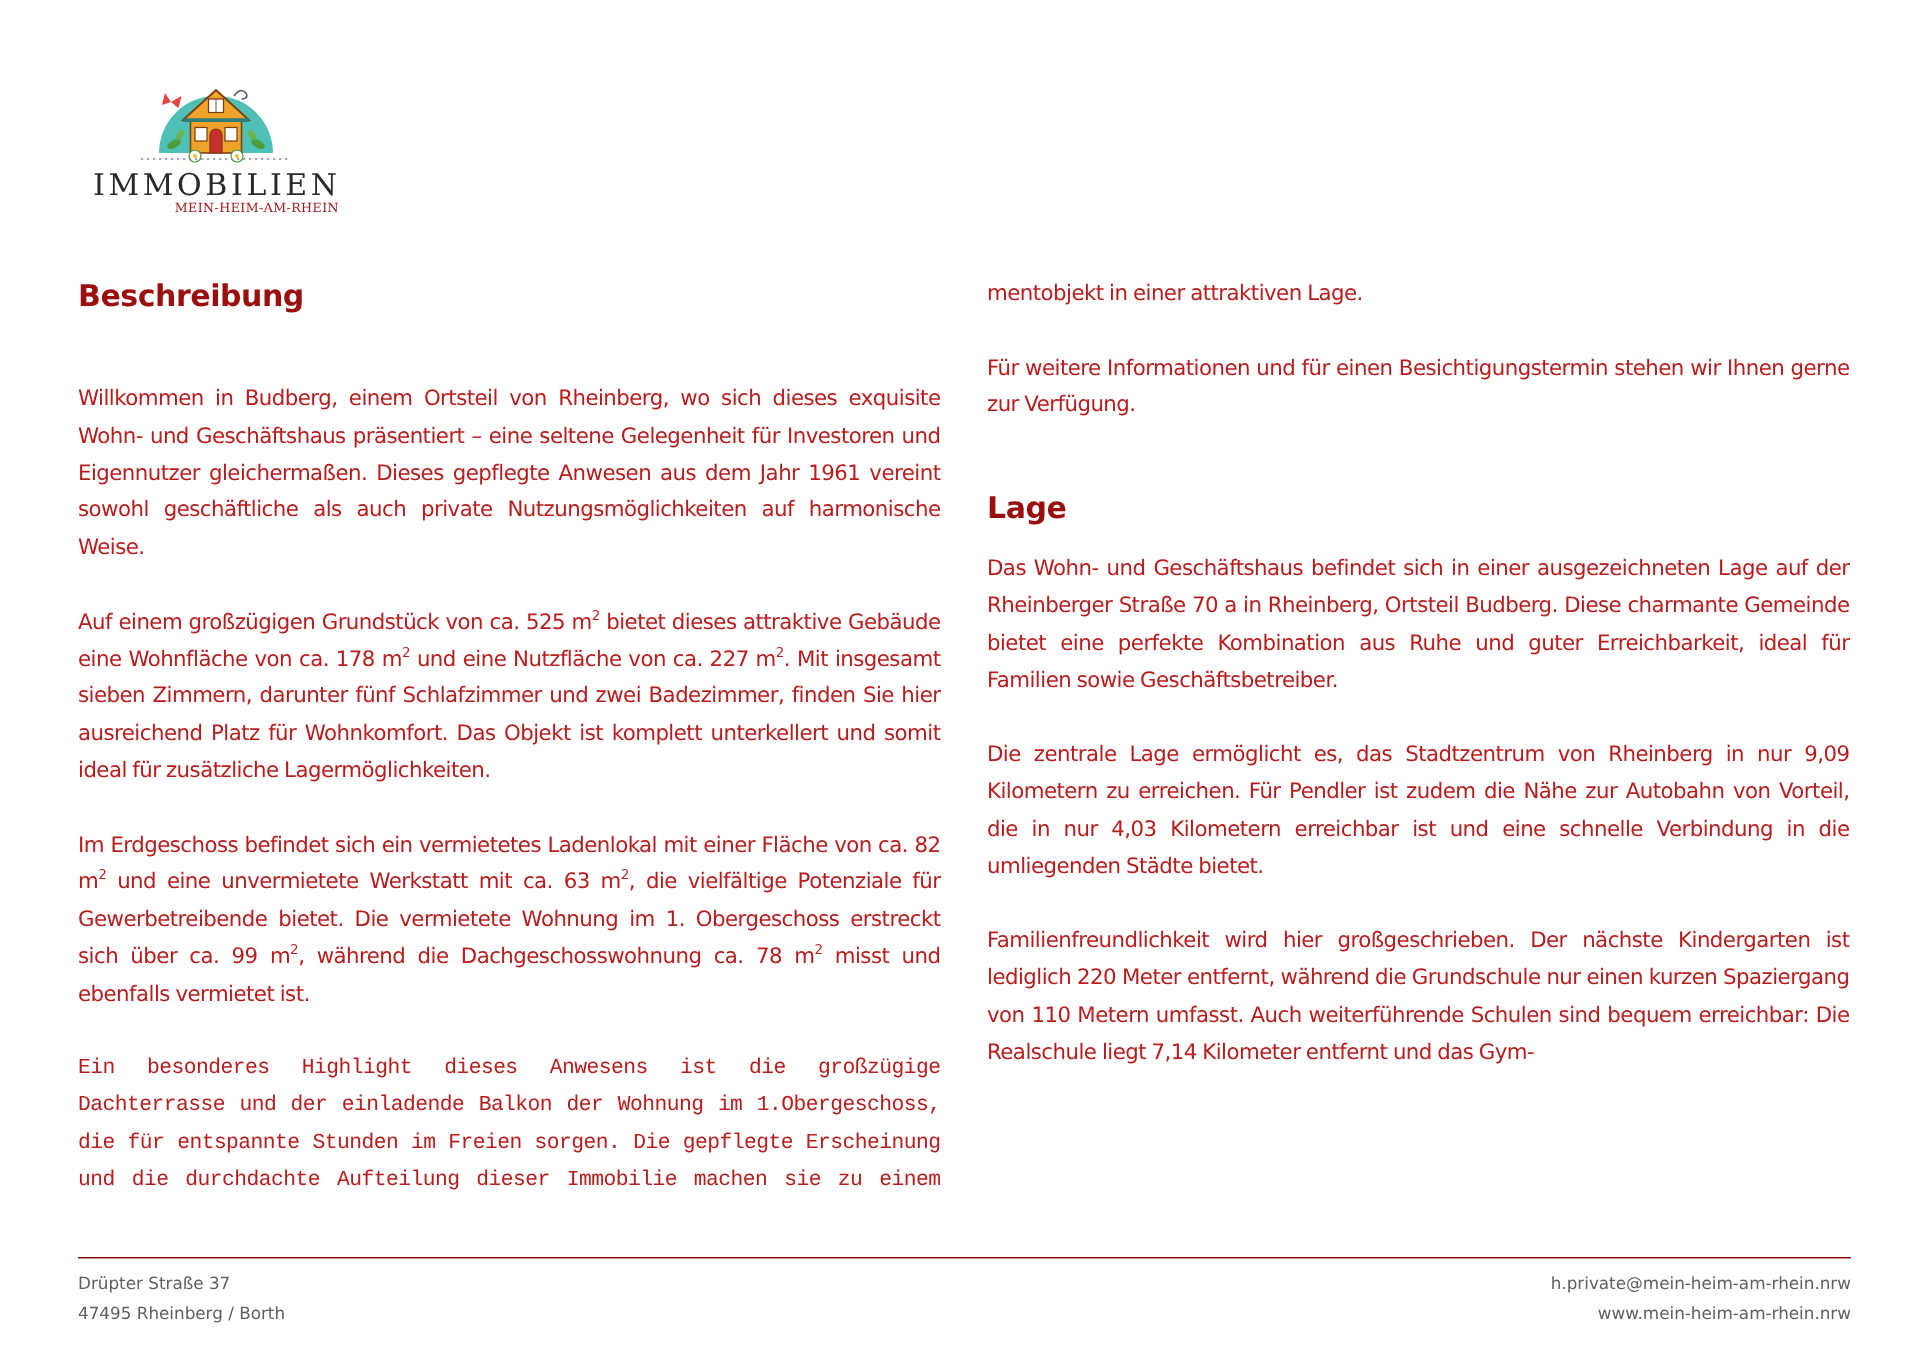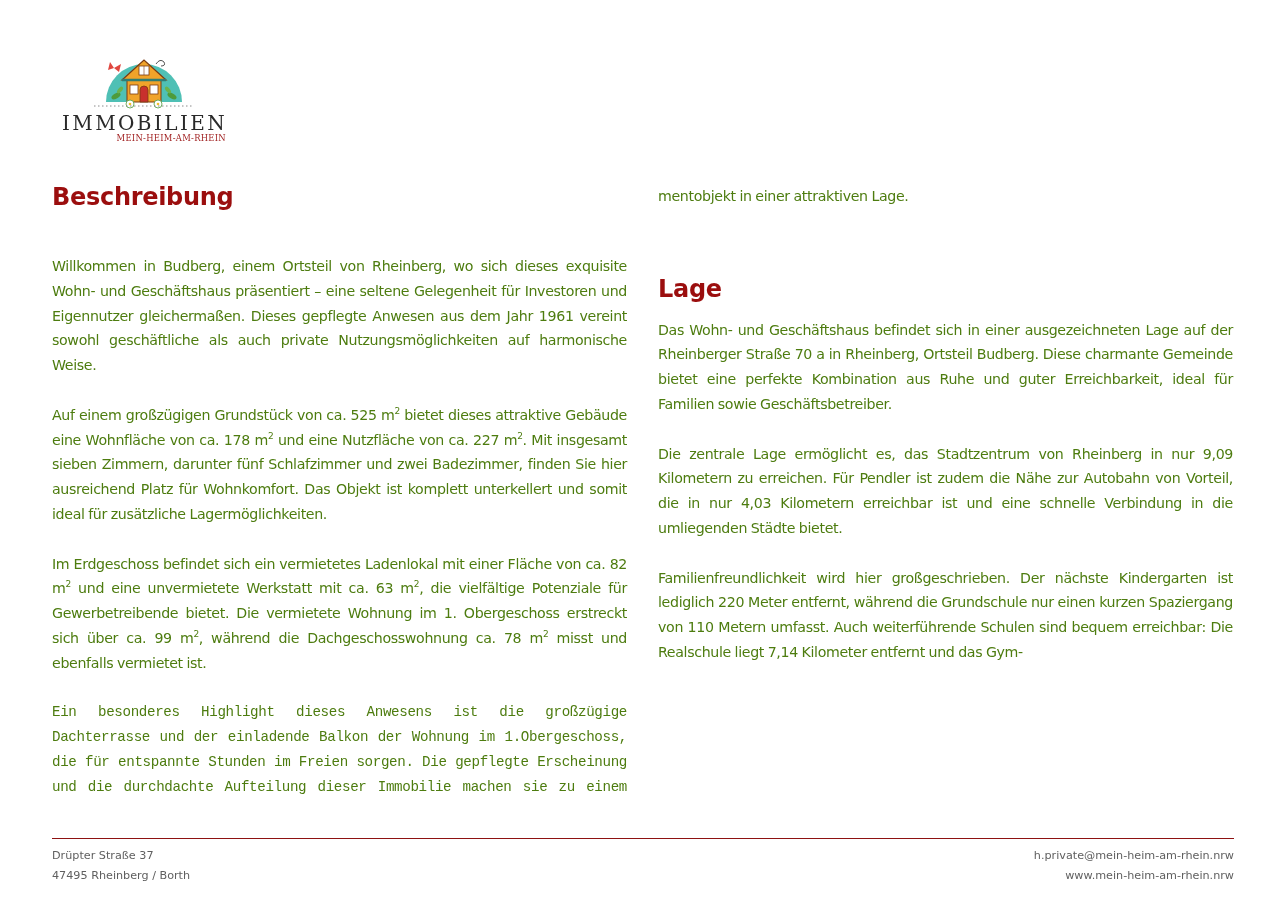--- a/index.html
+++ b/index.html
@@ -55,31 +55,31 @@
       position: absolute;
       top: 180px;
       width: 575px;
     }
     .col-left { left: 52px; }
     .col-right { left: 658px; }
     h2 {
       margin: 0;
       font-family: "DejaVu Sans", sans-serif;
       font-weight: bold;
-      font-size: 24px;
+      font-size: 20px;
       color: #9b0e0e;
       line-height: 34px;
       letter-spacing: -0.3px;
     }
     p {
       margin: 0;
       font-size: 14.2px;
       line-height: 24.8px;
       text-align: justify;
-      color: #4d7c0f;
+      color: #b91c1c;
       letter-spacing: -0.35px;
       word-spacing: -0.5px;
     }
     p sup {
       font-size: 9px;
       line-height: 0;
       vertical-align: 6px;
     }
     .gap { height: 24.8px; }
     .footer-line {
@@ -157,20 +157,21 @@
   <p><span>Auf einem großzügigen Grundstück von ca. 525 m</span><sup>2</sup><span> bietet dieses attraktive Gebäude eine Wohnfläche von ca. 178 m</span><sup>2</sup><span> und eine Nutzfläche von ca. 227 m</span><sup>2</sup><span>. Mit insgesamt sieben Zimmern, darunter fünf Schlafzimmer und zwei Badezimmer, finden Sie hier ausreichend Platz für Wohnkomfort. Das Objekt ist komplett unterkellert und somit ideal für zusätzliche Lagermöglichkeiten.</span></p>
   <div class="gap"></div>
   <p><span>Im Erdgeschoss befindet sich ein vermietetes Ladenlokal mit einer Fläche von ca. 82 m</span><sup>2</sup><span> und eine unvermietete Werkstatt mit ca. 63 m</span><sup>2</sup><span>, die vielfältige Potenziale für Gewerbetreibende bietet. Die vermietete Wohnung im 1. Obergeschoss erstreckt sich über ca. 99 m</span><sup>2</sup><span>, während die Dachgeschosswohnung ca. 78 m</span><sup>2</sup><span> misst und ebenfalls vermietet ist.</span></p>
   <div class="gap"></div>
   <p style="height: 99px; overflow: hidden; text-align-last: justify; font-family: Liberation Mono, monospace;">Ein besonderes Highlight dieses Anwesens ist die großzügige Dachterrasse und der einladende Balkon der Wohnung im 1.Obergeschoss, die für entspannte Stunden im Freien sorgen. Die gepflegte Erscheinung und die durchdachte Aufteilung dieser Immobilie machen sie zu einem begehrten Invest-</p>
 </div>
 
 <div class="col col-right" style="top:184px;">
   <p>mentobjekt in einer attraktiven Lage.</p>
   <div class="gap"></div>
+  <p>Für weitere Informationen und für einen Besichtigungstermin stehen wir Ihnen gerne zur Verfügung.</p>
   <div style="height:38px"></div>
   <h2>Lage</h2>
   <div style="height:12px"></div>
   <p>Das Wohn- und Geschäftshaus befindet sich in einer ausgezeichneten Lage auf der Rheinberger Straße 70 a in Rheinberg, Ortsteil Budberg. Diese charmante Gemeinde bietet eine perfekte Kombination aus Ruhe und guter Erreichbarkeit, ideal für Familien sowie Geschäftsbetreiber.</p>
   <div class="gap"></div>
   <p>Die zentrale Lage ermöglicht es, das Stadtzentrum von Rheinberg in nur 9,09 Kilometern zu erreichen. Für Pendler ist zudem die Nähe zur Autobahn von Vorteil, die in nur 4,03 Kilometern erreichbar ist und eine schnelle Verbindung in die umliegenden Städte bietet.</p>
   <div class="gap"></div>
   <p>Familienfreundlichkeit wird hier großgeschrieben. Der nächste Kindergarten ist lediglich 220 Meter entfernt, während die Grundschule nur einen kurzen Spaziergang von 110 Metern umfasst. Auch weiterführende Schulen sind bequem erreichbar: Die Realschule liegt 7,14 Kilometer entfernt und das Gym-</p>
 </div>
 

